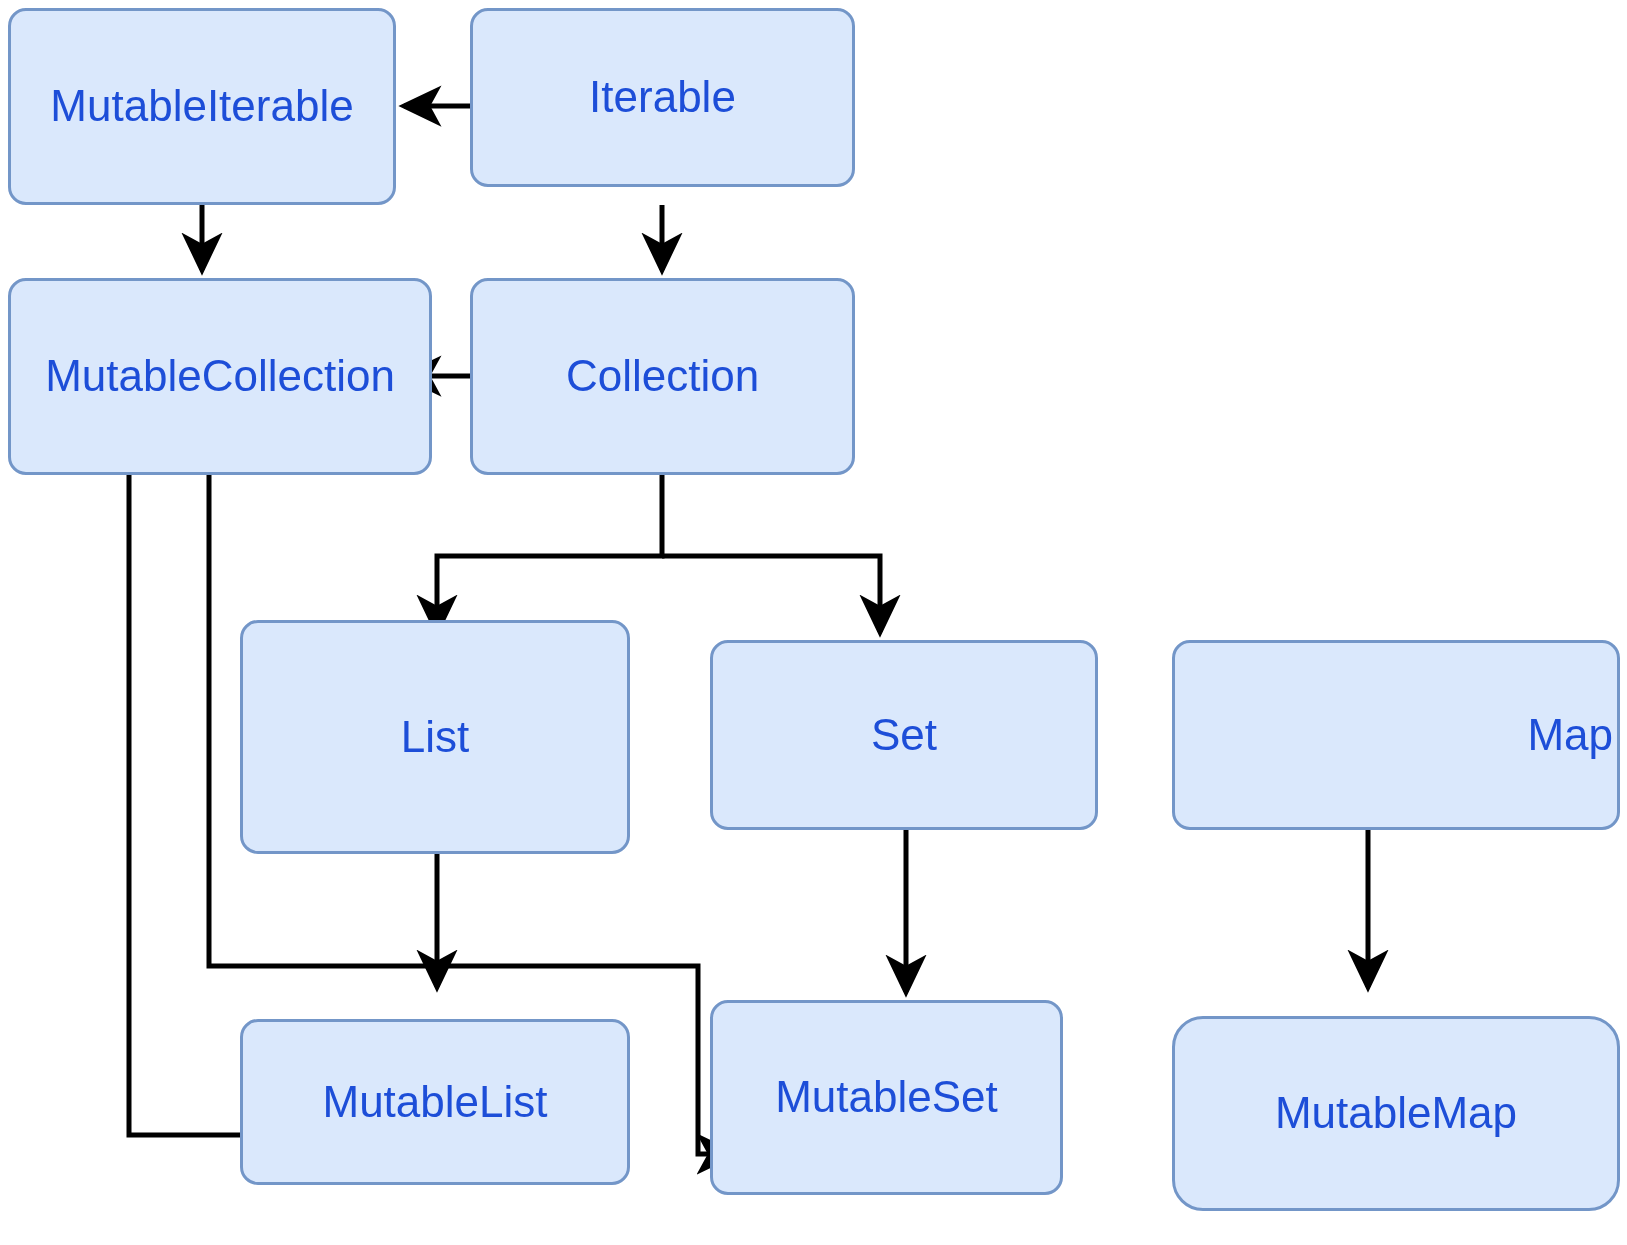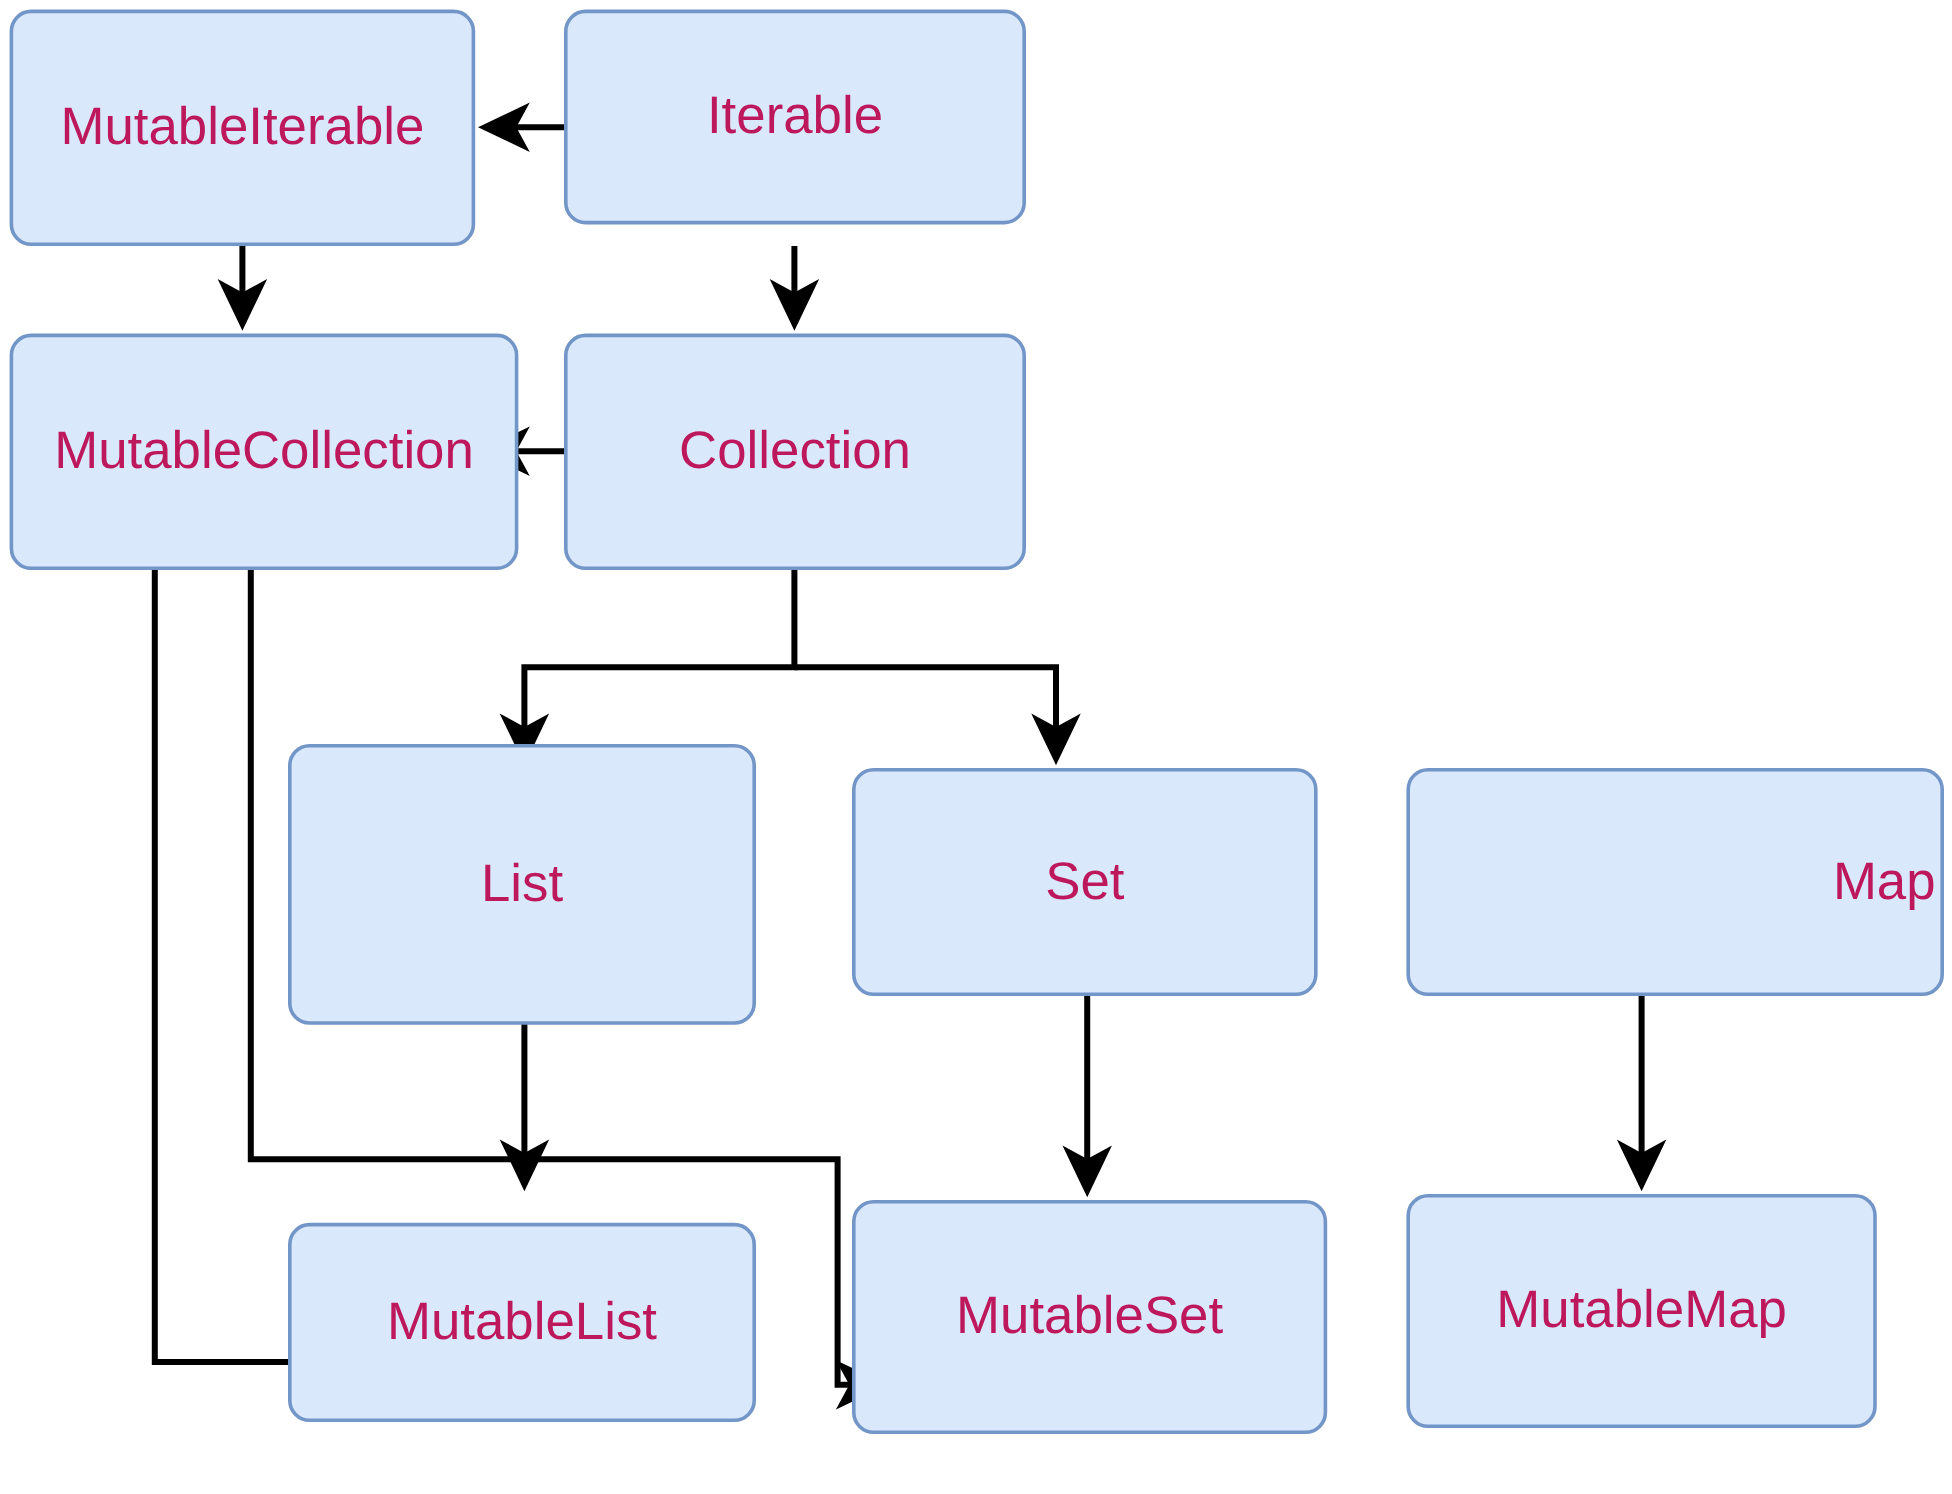--- a/index.html
+++ b/index.html
@@ -26,21 +26,21 @@
   }
   .node {
     position: absolute;
     box-sizing: border-box;
     background: #dae8fc;
     border: 3px solid #7396c8;
     border-radius: 18px;
     display: flex;
     align-items: center;
     justify-content: center;
-    color: #be185d;
+    color: #1d4ed8;
     font-size: 44px;
     line-height: 1.1;
     text-align: center;
     white-space: nowrap;
   }
   .node-label {
     display: block;
     padding: 0 4px;
   }
 </style>
@@ -126,21 +126,21 @@
   </div>
 
   <div class="node" style="left:1172px; top:640px; width:448px; height:190px;justify-content:flex-end;">
     <span class="node-label">Map</span>
   </div>
 
   <div class="node" style="left:240px; top:1019px; width:390px; height:166px;">
     <span class="node-label">MutableList</span>
   </div>
 
-  <div class="node" style="left:710px; top:1000px; width:396px; height:195px;">
+  <div class="node" style="left:710px; top:1000px; width:353px; height:195px;">
     <span class="node-label">MutableSet</span>
   </div>
 
-  <div class="node" style="left:1172px; top:995px; width:392px; height:195px;">
+  <div class="node" style="left:1172px; top:1016px; width:448px; height:195px;border-radius:31px;">
     <span class="node-label">MutableMap</span>
   </div>
 
 </div>
 
 </body></html>

